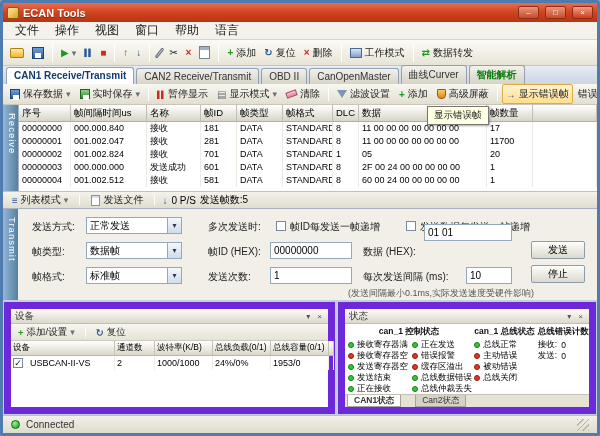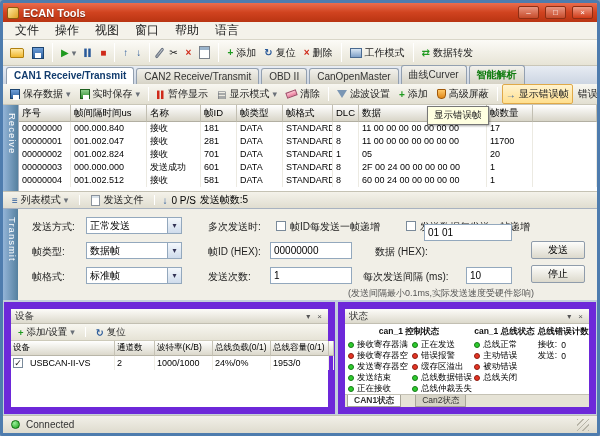--- a/index.html
+++ b/index.html
@@ -373,21 +373,21 @@
           <span class="val">标准帧</span>
           <span class="arr">▾</span>
         </span>
 
       <span class="tx-label" style="left:190px;top:11px;">多次发送时:</span>
       <span class="tx-label" style="left:258px;top:11px;"><span class="cb"></span><span>帧ID每发送一帧递增</span></span>
       <span class="tx-label" style="left:388px;top:11px;"><span class="cb"></span><span>发送数据每发送一帧递增</span></span>
 
       <span class="tx-label" style="left:190px;top:36px;">帧ID (HEX):</span>
       <span class="tx-input" style="left:252px;top:33px;width:82px;">00000000</span>
-      <span class="tx-label" style="left:345px;top:36px;margin-left:12px;">数据 (HEX):</span>
+      <span class="tx-label" style="left:345px;top:36px;">数据 (HEX):</span>
       <span class="tx-input" style="left:406px;top:15px;width:88px;">01 01</span>
       <span class="tx-btn" style="left:513px;top:32px;">发送</span>
 
       <span class="tx-label" style="left:190px;top:61px;">发送次数:</span>
       <span class="tx-input" style="left:252px;top:58px;width:82px;">1</span>
       <span class="tx-label" style="left:345px;top:61px;">每次发送间隔 (ms):</span>
       <span class="tx-input" style="left:448px;top:58px;width:46px;">10</span>
       <span class="tx-btn" style="left:513px;top:56px;">停止</span>
 
       <span class="tx-note" style="left:330px;top:78px;">(发送间隔最小0.1ms,实际发送速度受硬件影响)</span>

